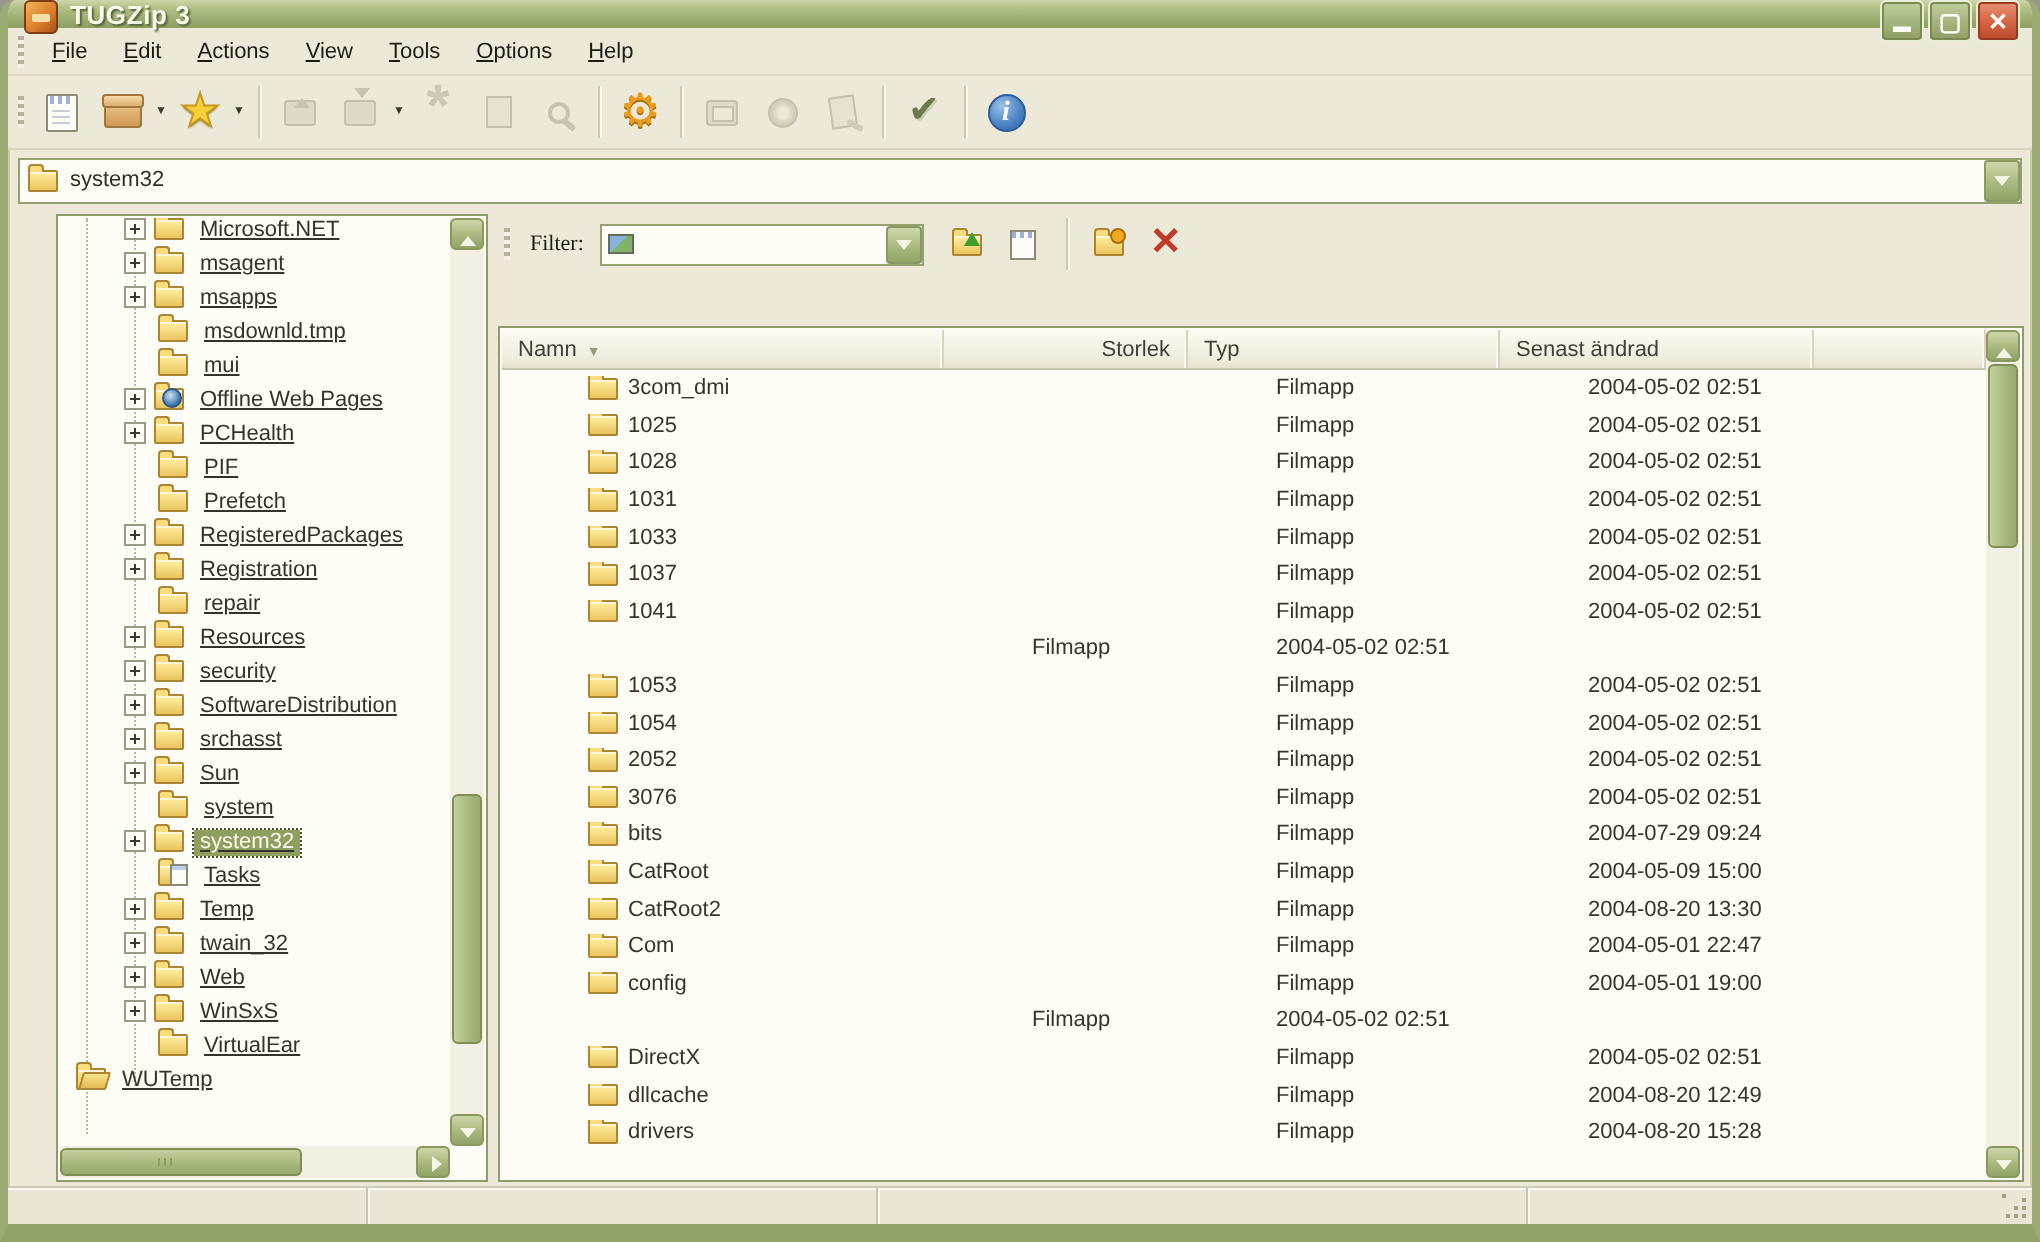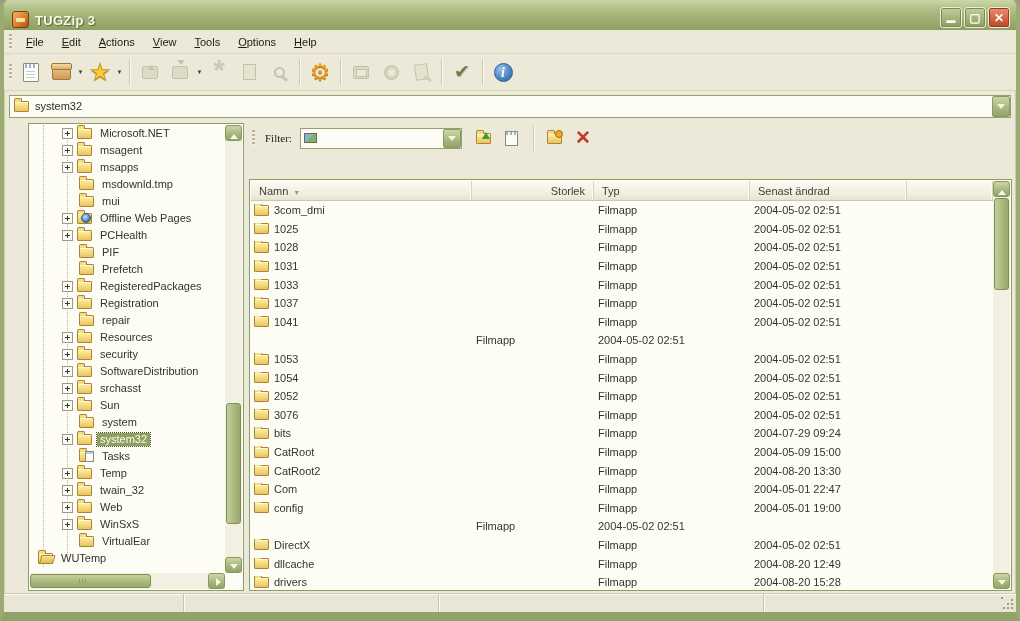--- a/index.html
+++ b/index.html
@@ -1,21 +1,21 @@
 <!DOCTYPE html>
 <html><head>
 <meta charset="utf-8">
 <style>
   html,body{margin:0;padding:0;background:#9a9a8a;font-family:"Liberation Sans",sans-serif;}
   *{box-sizing:border-box;}
   .window{width:1020px;height:621px;border:4px solid #9cab74;border-top:none;border-bottom:9px solid #93a269;
     border-radius:8px 8px 0 0;background:#ece9d8;display:flex;flex-direction:column;overflow:hidden;
     box-shadow:inset 0 0 0 1px #c6d0a4;}
   
-  .titlebar{height:30px;flex:none;display:flex;align-items:flex-end;padding:0 6px 2px 8px;
+  .titlebar{height:14px;flex:none;display:flex;align-items:flex-start;padding:0 6px 2px 8px;
     background:linear-gradient(180deg,#ccd7a8 0%,#b3c188 28%,#a3b378 55%,#8f9f61 100%);
     border-radius:7px 7px 0 0;position:relative;}
   .appicon{width:17px;height:17px;margin-right:6px;border-radius:3px;flex:none;
     background:linear-gradient(135deg,#f2b35a 0%,#d97b2a 60%,#a8511a 100%);border:1px solid #7d3c12;position:relative;}
   .appicon::after{content:"";position:absolute;left:3px;top:6px;width:9px;height:4px;background:#f7e0a8;border-radius:1px;}
   .wtitle{color:#f8fae9;font-size:13px;font-weight:bold;text-shadow:1px 1px 1px #57663a;flex:1;letter-spacing:.3px;}
   .winbtns{display:flex;gap:2px;}
   .wbtn{width:22px;height:21px;border-radius:3px;border:1px solid #e9efd7;position:relative;
     background:linear-gradient(180deg,#c2cfa0,#9cac72 70%,#8b9b61);box-shadow:inset 0 0 0 1px #7a8a52;}
   .wbtn.close{background:linear-gradient(180deg,#e69275,#d2603f 60%,#b74a2c);box-shadow:inset 0 0 0 1px #9a3b20;}
@@ -75,21 +75,21 @@
     background:linear-gradient(180deg,#ccd6a8,#a2b276 70%,#93a467);display:flex;align-items:center;justify-content:center;}
   .drop-btn::after{content:"";border:4px solid transparent;border-top:5px solid #f2f5e2;margin-top:4px;}
   
   .main{flex:1;display:flex;padding:2px 4px 2px 24px;gap:5px;min-height:0;}
   .panel-border{border:1px solid #8d9c6b;background:#fdfdf6;}
   
   .tree-panel{width:216px;flex:none;position:relative;padding:1px 18px 17px 1px;}
   .tree-items{position:relative;height:100%;overflow:hidden;}
   .tree-items::before{content:"";position:absolute;left:37px;top:4px;height:430px;border-left:1px dotted #b9b9a2;}
   .tree-items::after{content:"";position:absolute;left:13px;top:0;bottom:6px;border-left:1px dotted #b9b9a2;}
-  .trow{height:17px;display:flex;align-items:center;padding-left:32px;font-size:11px;color:#33332a;white-space:nowrap;position:relative;z-index:1;}
+  .trow{height:17px;display:flex;align-items:flex-start;padding-left:32px;font-size:11px;color:#33332a;white-space:nowrap;position:relative;z-index:1;text-decoration:underline;}
   .trow.lvl0{padding-left:8px;}
   .plus{width:11px;height:11px;background:#fcfcf4;border:1px solid #9a9a86;margin-right:4px;position:relative;flex:none;}
   .plus::before{content:"";position:absolute;left:2px;top:4px;width:5px;height:1px;background:#3a3a30;}
   .plus::after{content:"";position:absolute;left:4px;top:2px;width:1px;height:5px;background:#3a3a30;}
   .plus-sp{width:17px;flex:none;}
   .tlabel{padding:0 3px;line-height:13px;}
   .tsel .tlabel{background:#8e9f60;color:#fcfcee;outline:1px dotted #46522a;}
   
   .fold{width:15px;height:11px;background:linear-gradient(180deg,#fbe794 20%,#eac45f);border:1px solid #ab8534;
     border-radius:1px;position:relative;flex:none;display:inline-block;margin-right:5px;box-shadow:inset 0 1px 0 rgba(255,255,255,.6);}
@@ -143,21 +143,21 @@
   .i-red-x::after{content:"✕";font-size:19px;font-weight:bold;color:#c23a28;line-height:1;}
   
   .list-panel{flex:1;position:relative;padding:1px 18px 1px 1px;display:flex;flex-direction:column;min-height:0;}
   .lgrid{display:grid;grid-template-columns:221px 122px 156px 157px 1fr;}
   .list-header{height:20px;flex:none;background:linear-gradient(180deg,#fcfbf2,#eeebda 80%,#e6e2cf);border-bottom:1px solid #c9c5ae;}
   .hcell{display:flex;align-items:center;padding:0 8px;font-size:11px;color:#3f3f35;border-right:1px solid #d8d4be;
     box-shadow:inset -1px 0 0 #fbfaf2;white-space:nowrap;overflow:hidden;}
   .hcell.right{justify-content:flex-end;}
   .sortarr{margin-left:5px;}
   .sortarr::after{content:"▼";font-size:7px;color:#98987c;}
-  .list-rows{flex:1;overflow:hidden;background:#fdfdf6;}
+  .list-rows{flex:1;overflow:hidden;background:#fdfdf6;margin-left:40px;}
   .lrow{height:18.6px;align-items:center;font-size:11px;color:#35352b;}
   .cell{padding:0 4px;white-space:nowrap;overflow:hidden;display:flex;align-items:center;}
   .cell.right{justify-content:flex-end;padding-right:8px;}
   .ncell{padding-left:3px;}
   .list-vscroll{position:absolute;top:1px;right:1px;bottom:1px;width:17px;}
   .list-vscroll .sb-thumb{top:17px;height:92px;}
   .list-vscroll .sb-down{position:absolute;bottom:0;}
   
   .statusbar{height:19px;flex:none;background:#eae6d6;border-top:1px solid #cfcbb8;box-shadow:inset 0 1px 0 #fbfaf0;
     display:flex;align-items:stretch;position:relative;}

